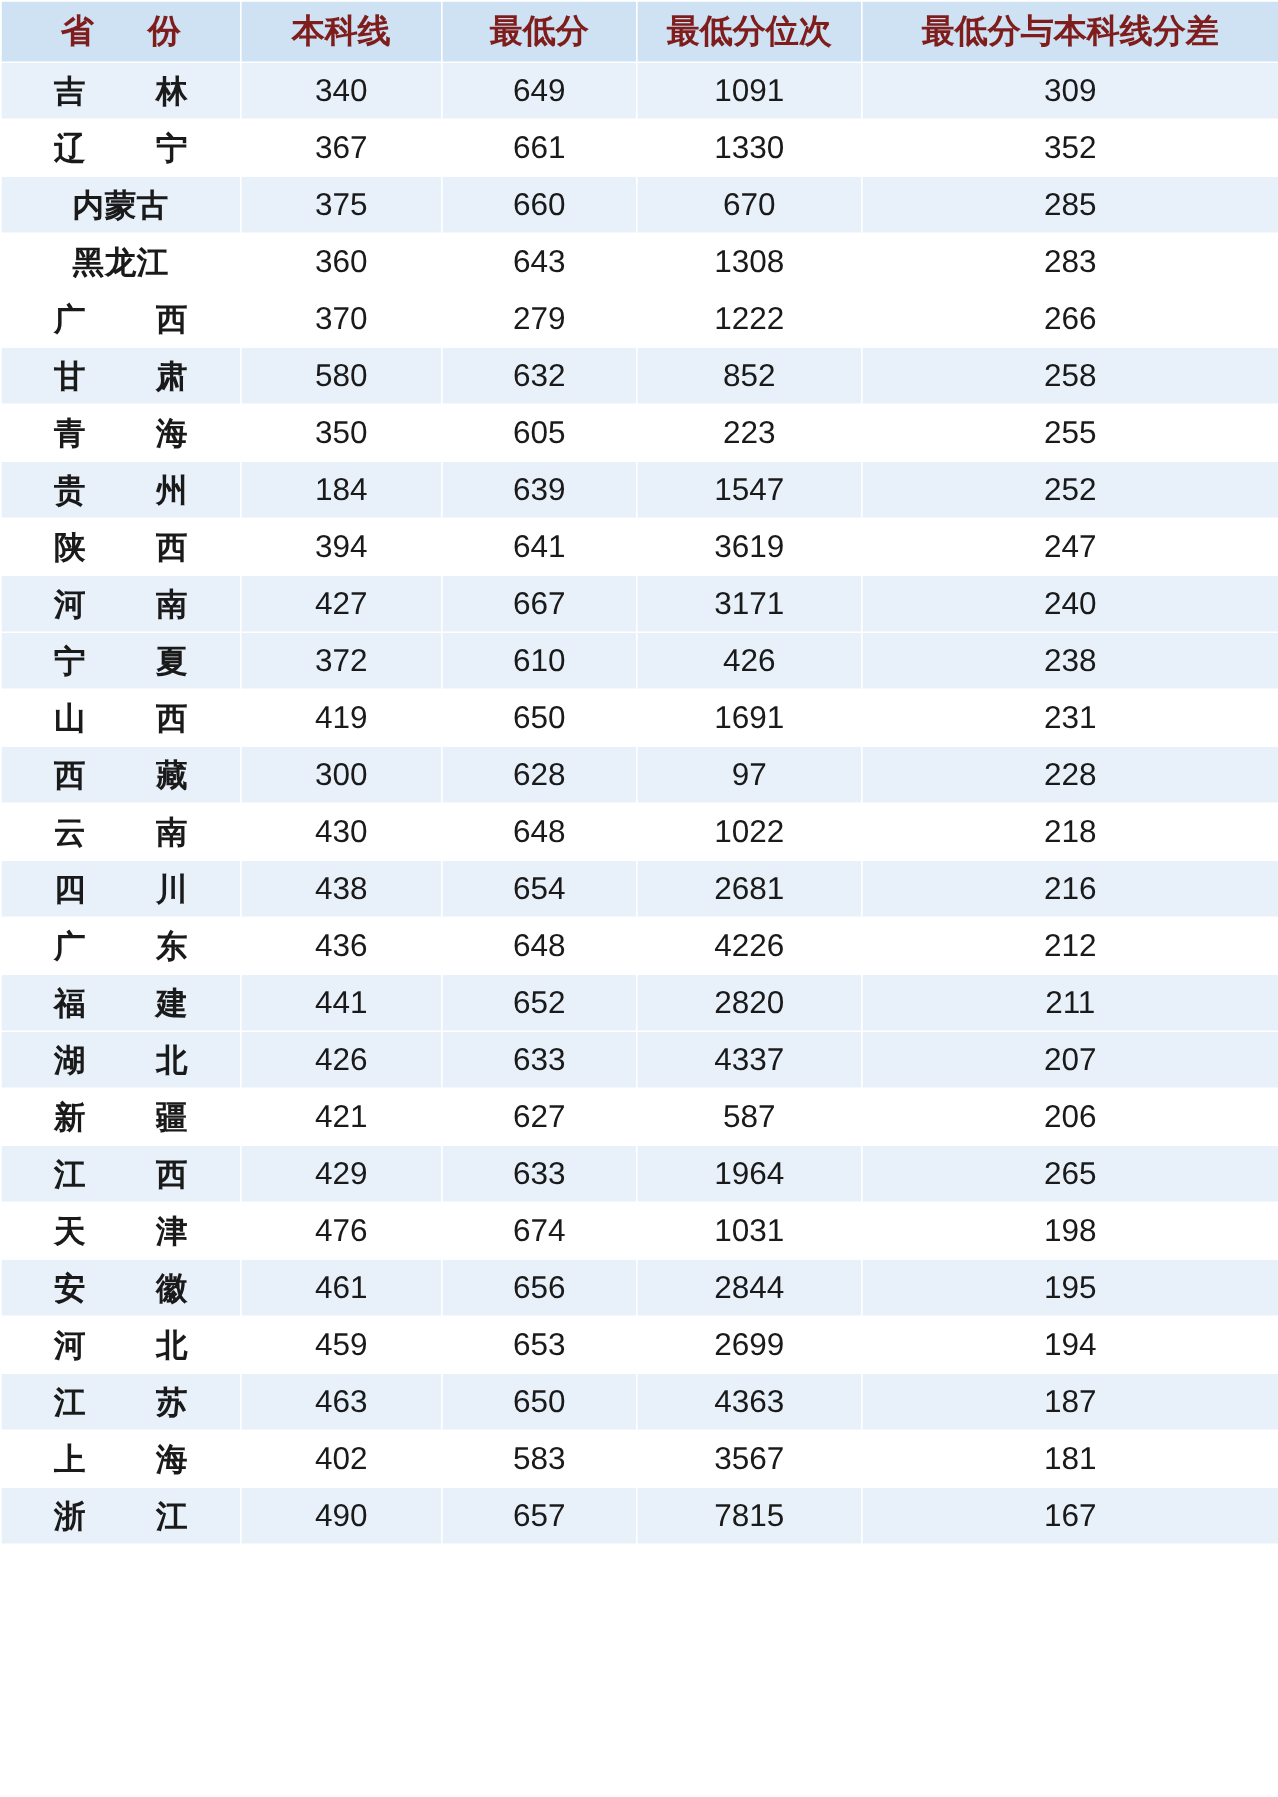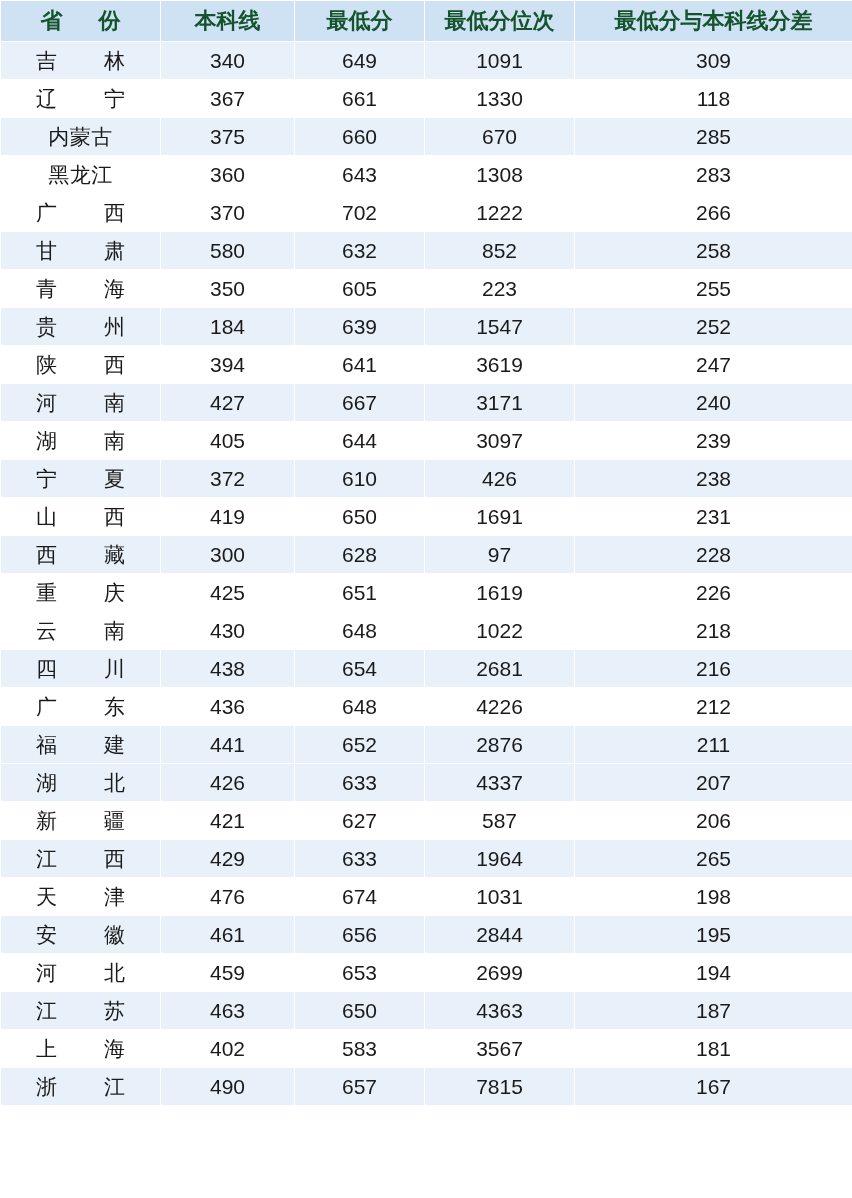--- a/index.html
+++ b/index.html
@@ -39,35 +39,35 @@
     padding: 0;
     height: 37px;
     font-size: 21px;
     color: #1a1a1a;
   }
   table.score-table thead th {
     background: #cfe2f3;
     font-weight: bold;
     font-size: 22px;
     height: 40px;
-    color: #14532d;
+    color: #7f1d1d;
     text-align: center;
   }
   table.score-table thead th.th-province {
     letter-spacing: 0.32em;
     text-indent: 0.32em;
   }
   table.score-table tbody tr.row-odd td {
     background: #e8f1fa;
   }
   table.score-table tbody tr.row-even td {
     background: #ffffff;
   }
   td.province-cell {
-    font-weight: normal;
+    font-weight: bold;
     font-size: 22px;
     color: #111111;
     margin-left: 42px;
   }
   td.province-cell .pv {
     display: inline-block;
   }
   td.province-cell.sp2 .pv {
     letter-spacing: 0.62em;
     text-indent: 0.62em;
@@ -107,40 +107,40 @@
           <td class="num-cell">340</td>
           <td class="num-cell">649</td>
           <td class="num-cell">1091</td>
           <td class="num-cell">309</td>
         </tr>
         <tr class="row-even">
           <td class="province-cell sp2"><span class="pv">辽　宁</span></td>
           <td class="num-cell">367</td>
           <td class="num-cell">661</td>
           <td class="num-cell">1330</td>
-          <td class="num-cell">118</td>
+          <td class="num-cell">352</td>
         </tr>
         <tr class="row-odd">
           <td class="province-cell sp3"><span class="pv">内蒙古</span></td>
           <td class="num-cell">375</td>
           <td class="num-cell">660</td>
           <td class="num-cell">670</td>
           <td class="num-cell">285</td>
         </tr>
         <tr class="row-even">
           <td class="province-cell sp3"><span class="pv">黑龙江</span></td>
           <td class="num-cell">360</td>
           <td class="num-cell">643</td>
           <td class="num-cell">1308</td>
           <td class="num-cell">283</td>
         </tr>
         <tr class="row-even">
           <td class="province-cell sp2"><span class="pv">广　西</span></td>
           <td class="num-cell">370</td>
-          <td class="num-cell">702</td>
+          <td class="num-cell">279</td>
           <td class="num-cell">1222</td>
           <td class="num-cell">266</td>
         </tr>
         <tr class="row-odd">
           <td class="province-cell sp2"><span class="pv">甘　肃</span></td>
           <td class="num-cell">580</td>
           <td class="num-cell">632</td>
           <td class="num-cell">852</td>
           <td class="num-cell">258</td>
         </tr>
@@ -165,27 +165,20 @@
           <td class="num-cell">3619</td>
           <td class="num-cell">247</td>
         </tr>
         <tr class="row-odd">
           <td class="province-cell sp2"><span class="pv">河　南</span></td>
           <td class="num-cell">427</td>
           <td class="num-cell">667</td>
           <td class="num-cell">3171</td>
           <td class="num-cell">240</td>
         </tr>
-        <tr class="row-even">
-          <td class="province-cell sp2"><span class="pv">湖　南</span></td>
-          <td class="num-cell">405</td>
-          <td class="num-cell">644</td>
-          <td class="num-cell">3097</td>
-          <td class="num-cell">239</td>
-        </tr>
         <tr class="row-odd">
           <td class="province-cell sp2"><span class="pv">宁　夏</span></td>
           <td class="num-cell">372</td>
           <td class="num-cell">610</td>
           <td class="num-cell">426</td>
           <td class="num-cell">238</td>
         </tr>
         <tr class="row-even">
           <td class="province-cell sp2"><span class="pv">山　西</span></td>
           <td class="num-cell">419</td>
@@ -194,27 +187,20 @@
           <td class="num-cell">231</td>
         </tr>
         <tr class="row-odd">
           <td class="province-cell sp2"><span class="pv">西　藏</span></td>
           <td class="num-cell">300</td>
           <td class="num-cell">628</td>
           <td class="num-cell">97</td>
           <td class="num-cell">228</td>
         </tr>
         <tr class="row-even">
-          <td class="province-cell sp2"><span class="pv">重　庆</span></td>
-          <td class="num-cell">425</td>
-          <td class="num-cell">651</td>
-          <td class="num-cell">1619</td>
-          <td class="num-cell">226</td>
-        </tr>
-        <tr class="row-even">
           <td class="province-cell sp2"><span class="pv">云　南</span></td>
           <td class="num-cell">430</td>
           <td class="num-cell">648</td>
           <td class="num-cell">1022</td>
           <td class="num-cell">218</td>
         </tr>
         <tr class="row-odd">
           <td class="province-cell sp2"><span class="pv">四　川</span></td>
           <td class="num-cell">438</td>
           <td class="num-cell">654</td>
@@ -225,21 +211,21 @@
           <td class="province-cell sp2"><span class="pv">广　东</span></td>
           <td class="num-cell">436</td>
           <td class="num-cell">648</td>
           <td class="num-cell">4226</td>
           <td class="num-cell">212</td>
         </tr>
         <tr class="row-odd">
           <td class="province-cell sp2"><span class="pv">福　建</span></td>
           <td class="num-cell">441</td>
           <td class="num-cell">652</td>
-          <td class="num-cell">2876</td>
+          <td class="num-cell">2820</td>
           <td class="num-cell">211</td>
         </tr>
         <tr class="row-odd">
           <td class="province-cell sp2"><span class="pv">湖　北</span></td>
           <td class="num-cell">426</td>
           <td class="num-cell">633</td>
           <td class="num-cell">4337</td>
           <td class="num-cell">207</td>
         </tr>
         <tr class="row-even">

